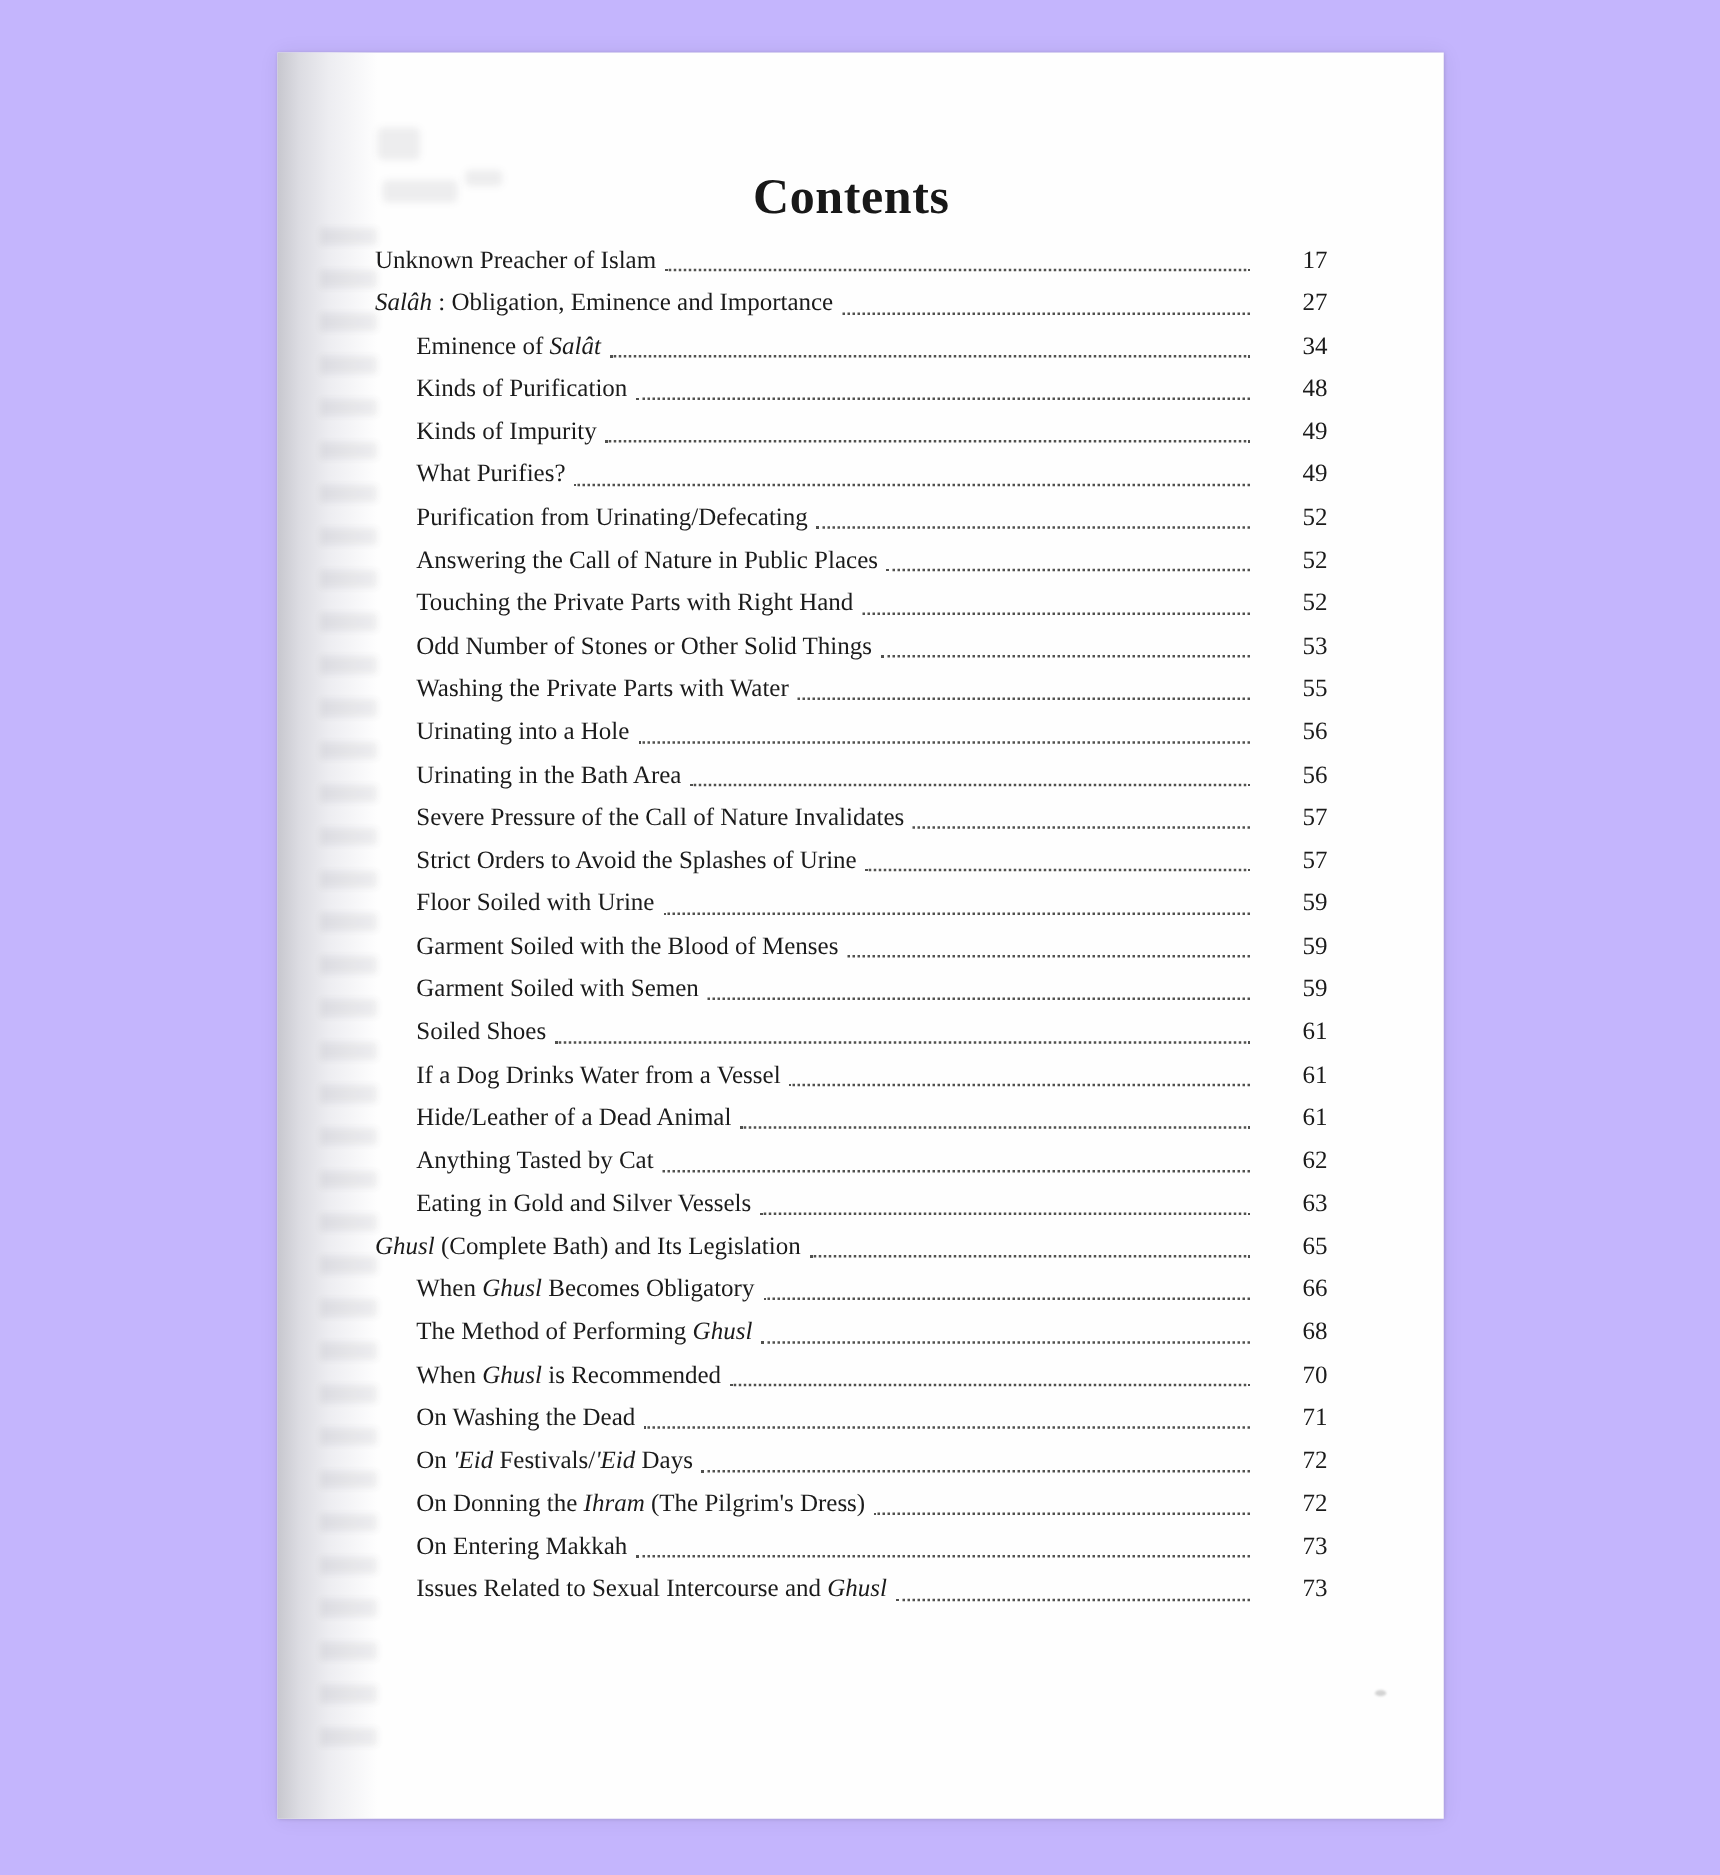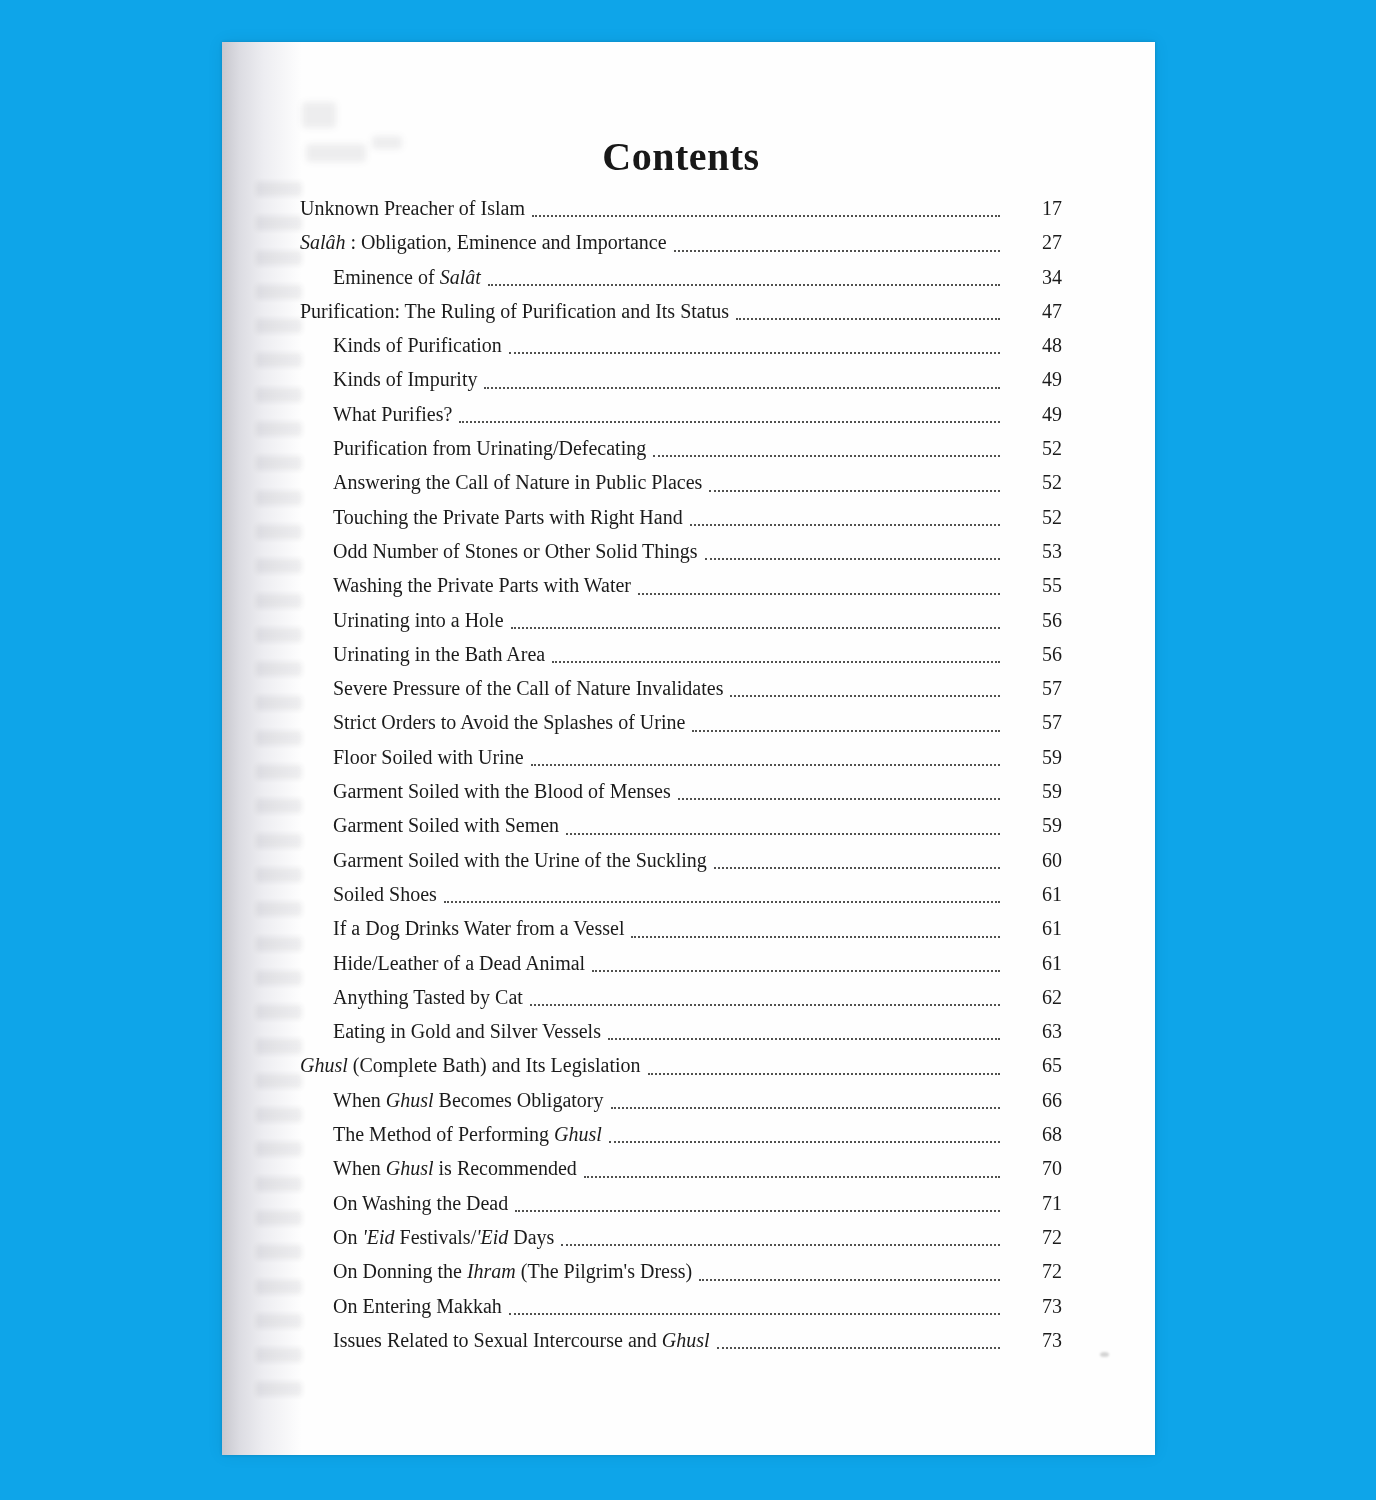--- a/index.html
+++ b/index.html
@@ -1,19 +1,19 @@
 <!DOCTYPE html>
 <html><head>
 <meta charset="utf-8">
 <style>
   * { margin:0; padding:0; box-sizing:border-box; }
   html, body { width:1376px; height:1500px; background:#ffffff; }
   .scan-canvas {
     position:relative; width:1376px; height:1500px; overflow:hidden;
-    background:#0ea5e9;
+    background:#c4b5fd;
     font-family:"Liberation Serif","DejaVu Serif",serif;
     padding-left:48px;
   }
   .book-page {
     position:absolute; left:222px; top:42px; width:933px; height:1413px;
     background:#fefefe;
     padding:94px 93px 0 78px;
     box-shadow:0 0 3px rgba(0,0,0,0.16), 0 0 16px rgba(0,0,0,0.07);
   }
   .gutter {
@@ -73,25 +73,20 @@
         <div class="toc-row">
           <span class="toc-text"><i>Salâh</i><span> : Obligation, Eminence and Importance</span></span>
           <span class="leader"></span>
           <span class="pagenum">27</span>
         </div>
         <div class="toc-row indent">
           <span class="toc-text"><span>Eminence of </span><i>Salât</i></span>
           <span class="leader"></span>
           <span class="pagenum">34</span>
         </div>
-        <div class="toc-row">
-          <span class="toc-text"><span>Purification: The Ruling of Purification and Its Status</span></span>
-          <span class="leader"></span>
-          <span class="pagenum">47</span>
-        </div>
         <div class="toc-row indent">
           <span class="toc-text"><span>Kinds of Purification</span></span>
           <span class="leader"></span>
           <span class="pagenum">48</span>
         </div>
         <div class="toc-row indent">
           <span class="toc-text"><span>Kinds of Impurity</span></span>
           <span class="leader"></span>
           <span class="pagenum">49</span>
         </div>
@@ -152,25 +147,20 @@
         </div>
         <div class="toc-row indent">
           <span class="toc-text"><span>Garment Soiled with the Blood of Menses</span></span>
           <span class="leader"></span>
           <span class="pagenum">59</span>
         </div>
         <div class="toc-row indent">
           <span class="toc-text"><span>Garment Soiled with Semen</span></span>
           <span class="leader"></span>
           <span class="pagenum">59</span>
-        </div>
-        <div class="toc-row indent">
-          <span class="toc-text"><span>Garment Soiled with the Urine of the Suckling</span></span>
-          <span class="leader"></span>
-          <span class="pagenum">60</span>
         </div>
         <div class="toc-row indent">
           <span class="toc-text"><span>Soiled Shoes</span></span>
           <span class="leader"></span>
           <span class="pagenum">61</span>
         </div>
         <div class="toc-row indent">
           <span class="toc-text"><span>If a Dog Drinks Water from a Vessel</span></span>
           <span class="leader"></span>
           <span class="pagenum">61</span>

